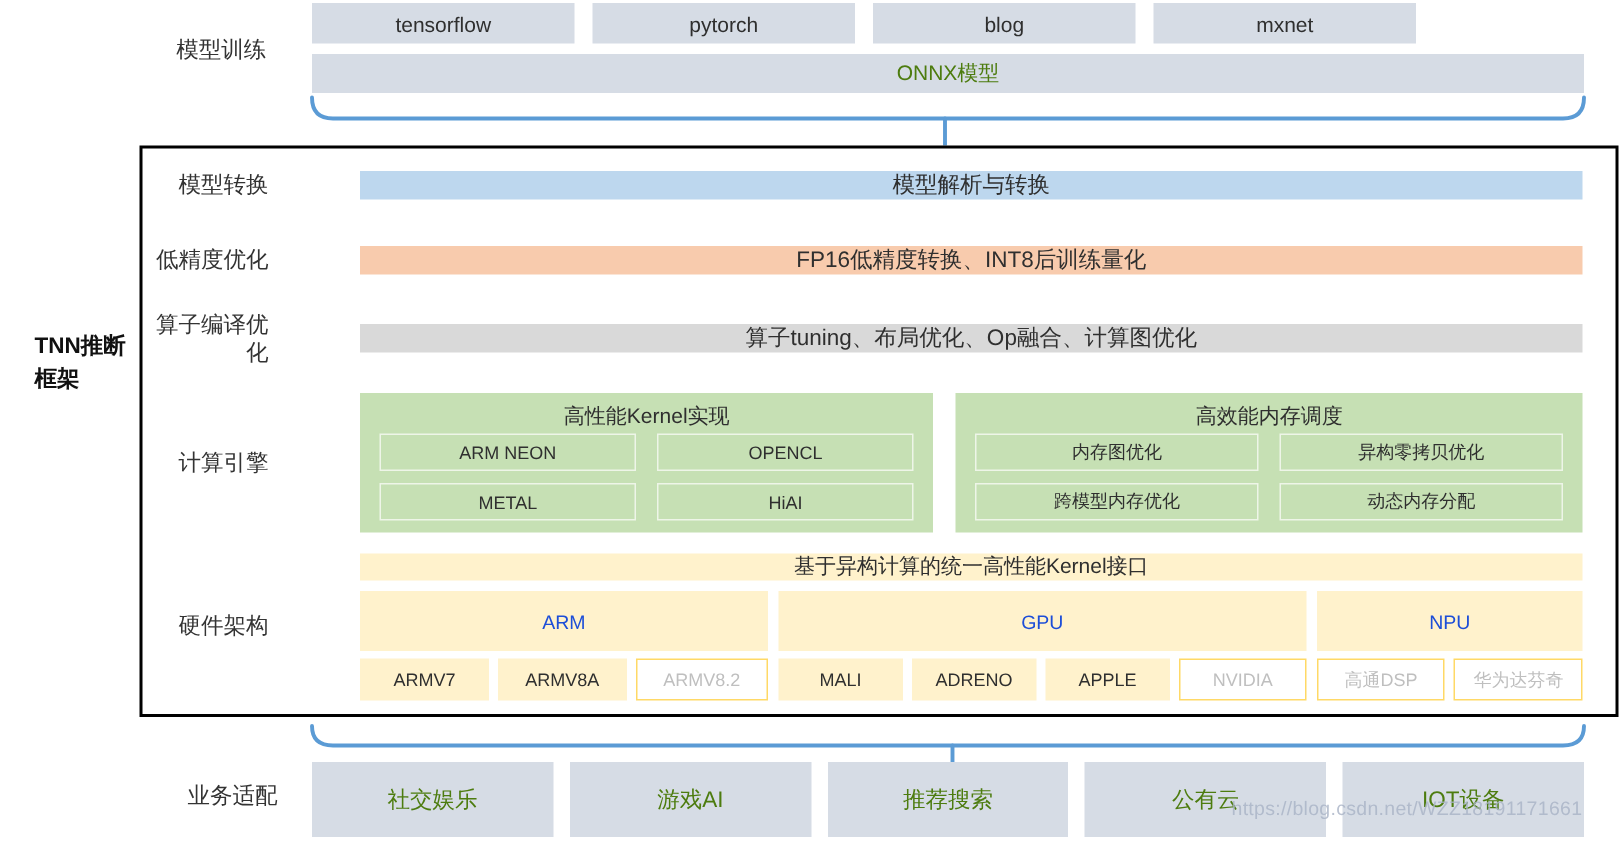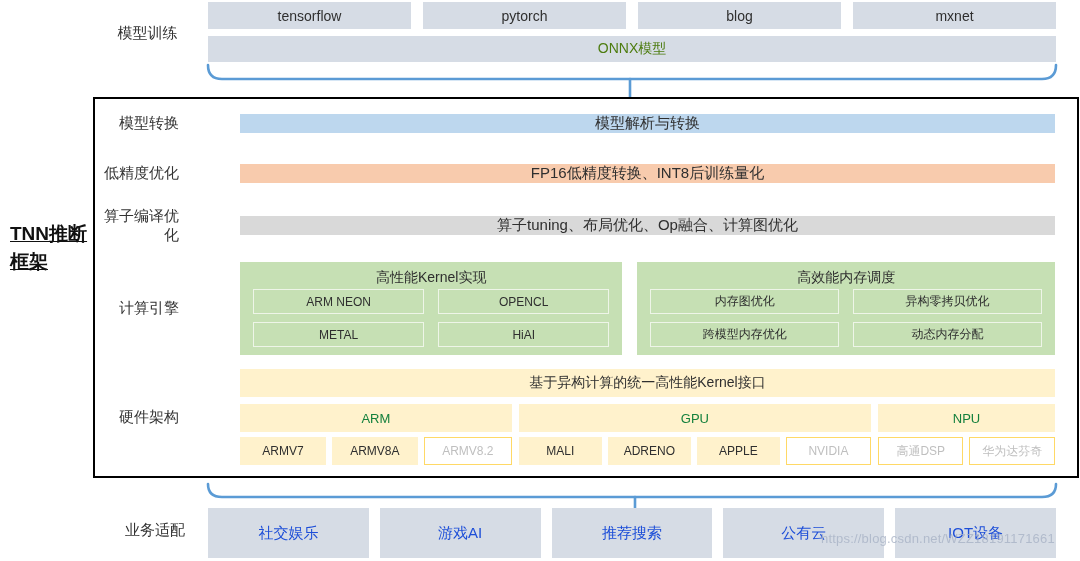--- a/index.html
+++ b/index.html
@@ -3,21 +3,21 @@
 <meta charset="utf-8">
 <style>
   * { margin:0; padding:0; box-sizing:border-box; }
   html,body { background:#fff; }
   body { font-family:"Liberation Sans","DejaVu Sans",sans-serif; color:#333; }
   .canvas { position:relative; width:1080px; height:561px; background:#fff; overflow:hidden; }
 
   
   .side-label { position:absolute; font-size:15px; color:#333; }
   .train-label { left:95px; top:24px; width:105px; text-align:center; }
-  .fw-row { position:absolute; left:208px; top:2px; width:848px; height:27px; display:flex; gap:12px; }
+  .fw-row { position:absolute; left:208px; top:2px; width:736px; height:27px; display:flex; gap:12px; }
   .fw-box { flex:1; background:#d6dce5; display:flex; align-items:center; justify-content:center; font-size:14px; color:#2f2f2f; }
   .onnx-bar { position:absolute; left:208px; top:36px; width:848px; height:26px; background:#d6dce5; display:flex; align-items:center; justify-content:center; font-size:14px; color:#4d7c0f; }
   .brace { position:absolute; left:206px; width:852px; }
   .brace-top { top:62px; height:36px; }
   .brace-bottom { top:481px; height:29px; }
 
   
   .frame { position:absolute; left:93px; top:97px; width:986px; height:381px; border:2.5px solid #000; background:#fff; }
   .row { position:absolute; left:0; width:100%; display:flex; align-items:center; }
   .row-label { width:112px; padding-right:28px; text-align:right; font-size:15px; color:#333; flex:none; }
@@ -39,32 +39,32 @@
   .green-title { height:24px; line-height:24px; text-align:center; font-size:14px; color:#2f2f2f; }
   .green-grid { flex:1; display:grid; grid-template-columns:1fr 1fr; gap:8px 14px; }
   .green-chip { border:1.5px solid #eef5e8; display:flex; align-items:center; justify-content:center; font-size:12px; color:#2f2f2f; }
 
   
   .r-hardware { top:270px; height:96px; align-items:center; }
   .hw-wrap { display:flex; flex-direction:column; height:96px; }
   .hw-interface { height:28px; background:#fff2cc; display:flex; align-items:center; justify-content:center; font-size:14px; color:#2f2f2f; }
   .hw-groups { display:flex; gap:7px; margin-top:7px; }
   .hw-group { display:flex; flex-direction:column; }
-  .hw-group-header { height:28px; background:#fff2cc; display:flex; align-items:center; justify-content:center; font-size:13px; color:#15803d; }
+  .hw-group-header { height:40px; background:#fff2cc; display:flex; align-items:center; justify-content:center; font-size:13px; color:#1d4ed8; }
   .hw-chips { display:flex; gap:6px; margin-top:5px; }
   .hw-chip { flex:1; height:28px; background:#fff2cc; display:flex; align-items:center; justify-content:center; font-size:12px; color:#2f2f2f; }
   .hw-chip.outline { background:#fff; border:1.5px solid #ffd966; color:#bfbfbf; }
 
   
-  .tnn-title { position:absolute; left:10px; top:220px; width:84px; font-size:19px; font-weight:bold; line-height:1.45; color:#111;text-decoration:underline; }
+  .tnn-title { position:absolute; left:23px; top:220px; width:84px; font-size:15px; font-weight:bold; line-height:1.45; color:#111; }
 
   
   .biz-label { left:105px; top:521px; width:100px; text-align:center; }
   .biz-row { position:absolute; left:208px; top:508px; width:848px; height:50px; display:flex; gap:11px; }
-  .biz-box { flex:1; background:#d6dce5; display:flex; align-items:center; justify-content:center; font-size:15px; color:#1d4ed8; }
+  .biz-box { flex:1; background:#d6dce5; display:flex; align-items:center; justify-content:center; font-size:15px; color:#4d7c0f; }
 
   .watermark { position:absolute; left:821px; top:531px; font-size:13px; color:#a9b3c6; opacity:.8; white-space:nowrap; z-index:5; letter-spacing:.2px; }
 </style>
 </head>
 <body>
 
 <div class="canvas">
 
   <div class="side-label train-label">模型训练</div>
   <div class="fw-row">

